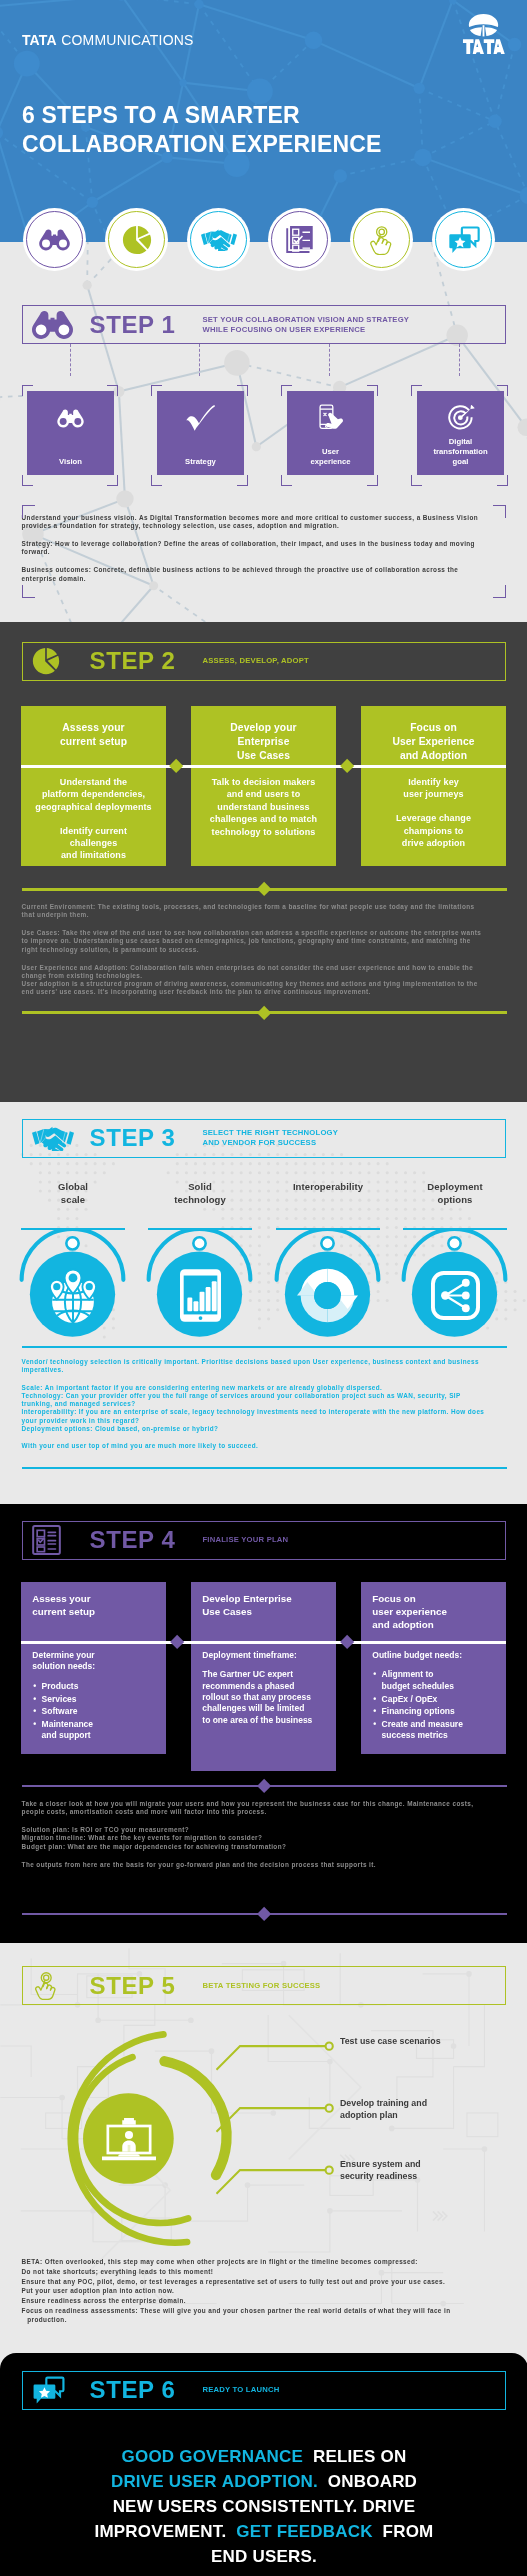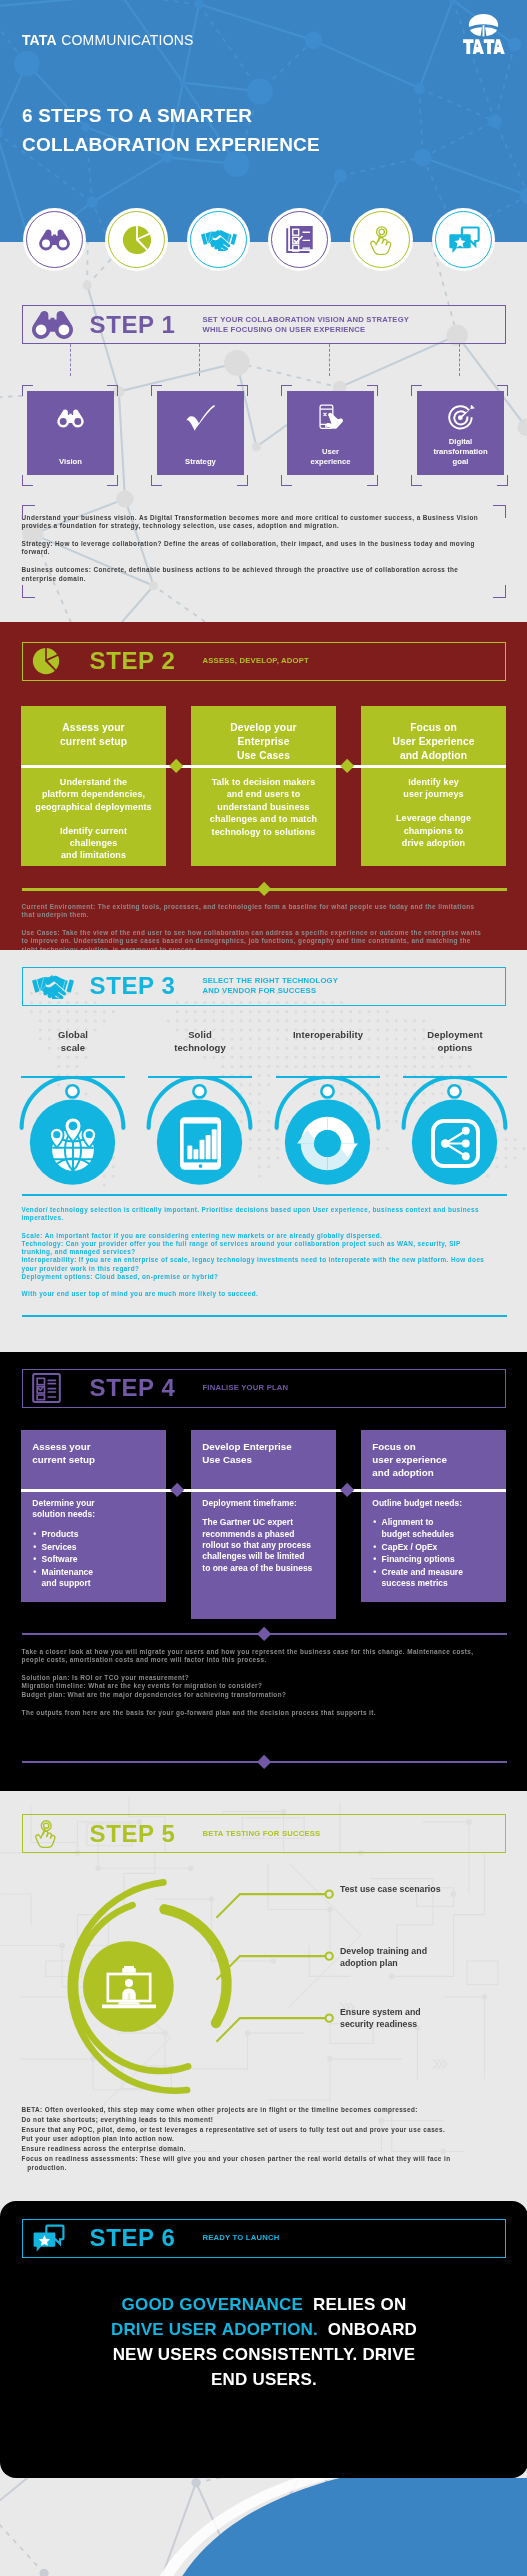--- a/index.html
+++ b/index.html
@@ -10,21 +10,21 @@
   svg{display:block;}
 
   
   .hdr{height:242px;background:#3b84c4;position:relative;overflow:hidden;}
   .hdr .netbg{position:absolute;left:0;top:0;width:528px;height:289px;}
   .brand{position:absolute;display:flex;align-items:baseline;color:#fff;}
   .brand .b1{font-weight:bold;letter-spacing:0.1px;}
   .brand .b2{font-weight:400;letter-spacing:0.2px;padding-left:4.6px;}
   .hdr .brand{left:22px;top:32px;font-size:14px;}
   .tatalogo{position:absolute;right:19.6px;top:11.3px;width:49px;height:44px;}
-  .hdr h1{position:absolute;left:22px;top:101px;color:#fff;font-size:19px;line-height:29px;font-weight:bold;letter-spacing:0.2px;}
+  .hdr h1{position:absolute;left:22px;top:101px;color:#fff;font-size:23px;line-height:29px;font-weight:bold;letter-spacing:0.2px;}
 
   
   .circrow{position:absolute;left:0;top:208px;width:528px;height:68px;z-index:5;}
   .cbub{position:absolute;top:0;width:63px;height:63px;border-radius:50%;background:#fff;}
   .cbub .ring{position:absolute;left:3.1px;top:3.1px;width:57px;height:57px;border-radius:50%;border:1.5px solid;}
   .cbub .ic{position:absolute;left:0;top:0;width:63px;height:63px;display:flex;align-items:center;justify-content:center;}
 
   
   .stepbar{position:absolute;display:flex;align-items:center;border:1px solid;height:39px;}
   .stepbar .sicon{width:67px;display:flex;align-items:center;justify-content:flex-start;flex:0 0 67px;padding-left:9.3px;}
@@ -35,21 +35,21 @@
   .s1{background:#e9e9e9;height:380px;}
   .s1 .netbg{position:absolute;left:0;top:-242px;width:528px;height:644px;}
   .c1{position:absolute;width:87px;height:84px;background:#7159a5;}
   .c1 .lbl{position:absolute;left:0;right:0;bottom:8.2px;text-align:center;color:#fff;font-size:7.7px;font-weight:bold;line-height:9.8px;}
   .c1 .ic{position:absolute;left:0;right:0;top:11.3px;height:32px;display:flex;align-items:center;justify-content:center;}
   .brk{position:absolute;width:11.3px;height:11.3px;border:1.5px solid #7159a5;}
   .dashv{position:absolute;width:0;border-left:1px dashed #8d7ab5;}
   .p1{position:absolute;font-size:6.4px;line-height:8.2px;letter-spacing:0.4px;color:#3b3b3b;font-weight:bold;}
 
   
-  .s2{background:#7f1d1d;height:328px;}
+  .s2{background:#404040;height:480px;}
   .g2{position:absolute;width:145px;background:#aec224;color:#fff;}
   .g2 .t{position:absolute;left:0;right:0;top:15px;text-align:center;font-size:10.3px;font-weight:bold;line-height:14px;letter-spacing:0.1px;}
   .g2 .b{position:absolute;left:0;right:0;top:70px;text-align:center;font-size:9px;font-weight:bold;line-height:12.4px;letter-spacing:0.1px;}
   .g2 .b p{margin-bottom:11.3px;}
   .wline{position:absolute;height:3.1px;background:#fff;}
   .dia{position:absolute;width:10.3px;height:10.3px;background:#aec224;transform:rotate(45deg);}
   .p2{position:absolute;font-size:6.4px;line-height:8.2px;letter-spacing:0.4px;color:#8d8d8d;font-weight:bold;}
   .grule{position:absolute;height:3.1px;background:#aec224;}
 
   
@@ -1326,20 +1326,25 @@
 <span>&nbsp;RELIES&nbsp;ON</span>
 </div>
 <div>
 <span class="hl">DRIVE&nbsp;USER&nbsp;ADOPTION.</span>
 <span>&nbsp;ONBOARD</span>
 </div>
 <div>
 <span>NEW&nbsp;USERS&nbsp;CONSISTENTLY.&nbsp;DRIVE</span>
 </div>
 <div>
+<span>IMPROVEMENT.&nbsp;</span>
+<span class="hl">GET&nbsp;FEEDBACK</span>
+<span>&nbsp;FROM</span>
+</div>
+<div>
 <span>END&nbsp;USERS.</span>
 </div>
 </div>
 </div>
 <div class="sec ft">
 <svg class="netbg2" width="528" height="206" viewBox="0 0 1024 400">
         <line x1="648" y1="316" x2="721" y2="438" stroke="#c9ced6" stroke-width="4"></line>
         <line x1="648" y1="316" x2="470" y2="206" stroke="#c9ced6" stroke-width="3.5" stroke-dasharray="9 11"></line>
         <line x1="648" y1="316" x2="717" y2="107" stroke="#c9ced6" stroke-width="3.5" stroke-dasharray="9 11"></line>
         <line x1="888" y1="332" x2="997" y2="416" stroke="#c9ced6" stroke-width="4"></line>

